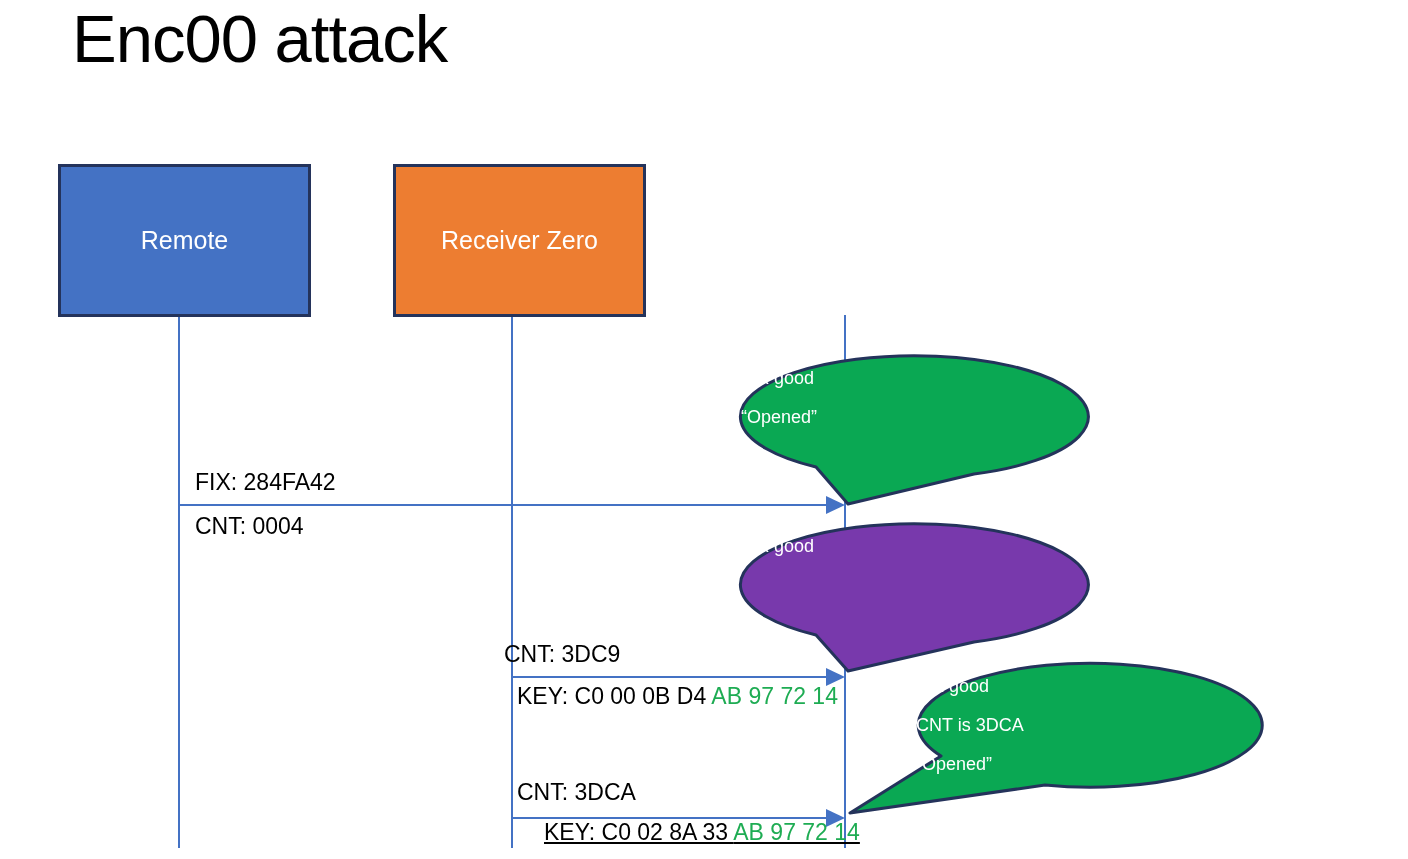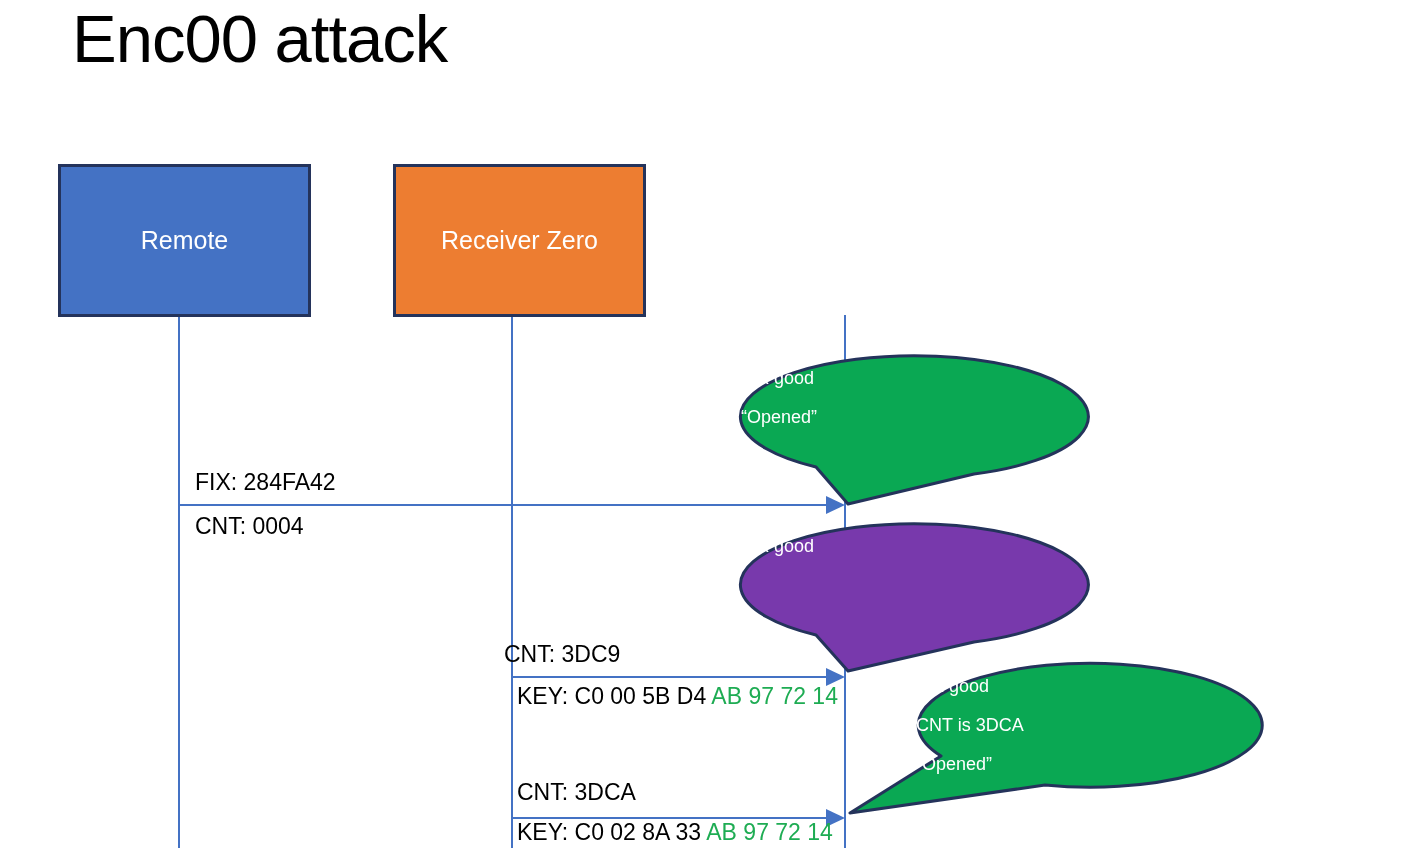--- a/index.html
+++ b/index.html
@@ -83,25 +83,25 @@
   </div>
   <div class="actor flipper">
     <span>Receiver Zero</span>
   </div>
 
   <div class="msg" style="left:195px;top:466px;">FIX: 284FA42</div>
   <div class="msg" style="left:195px;top:510px;">CNT: 0004</div>
 
   <div class="msg" style="left:504px;top:638px;">CNT: 3DC9</div>
   <div class="msg" style="left:517px;top:680px;">
-    <span>KEY: C0 00 5B D4 </span><span class="green">AB 97 72 14</span>
+    <span>KEY: C0 00 0B D4 </span><span class="green">AB 97 72 14</span>
   </div>
 
   <div class="msg" style="left:517px;top:776px;">CNT: 3DCA</div>
-  <div class="msg" style="left:517px;top:816px;">
+  <div class="msg" style="left:544px;top:816px;text-decoration:underline;">
     <span>KEY: C0 02 8A 33 </span><span class="green">AB 97 72 14</span>
   </div>
 
   <div class="bubble-text b1">
     <div>FIX good</div>
     <div>“Opened”</div>
   </div>
   <div class="bubble-text b2">
     <div>FIX good</div>
   </div>

